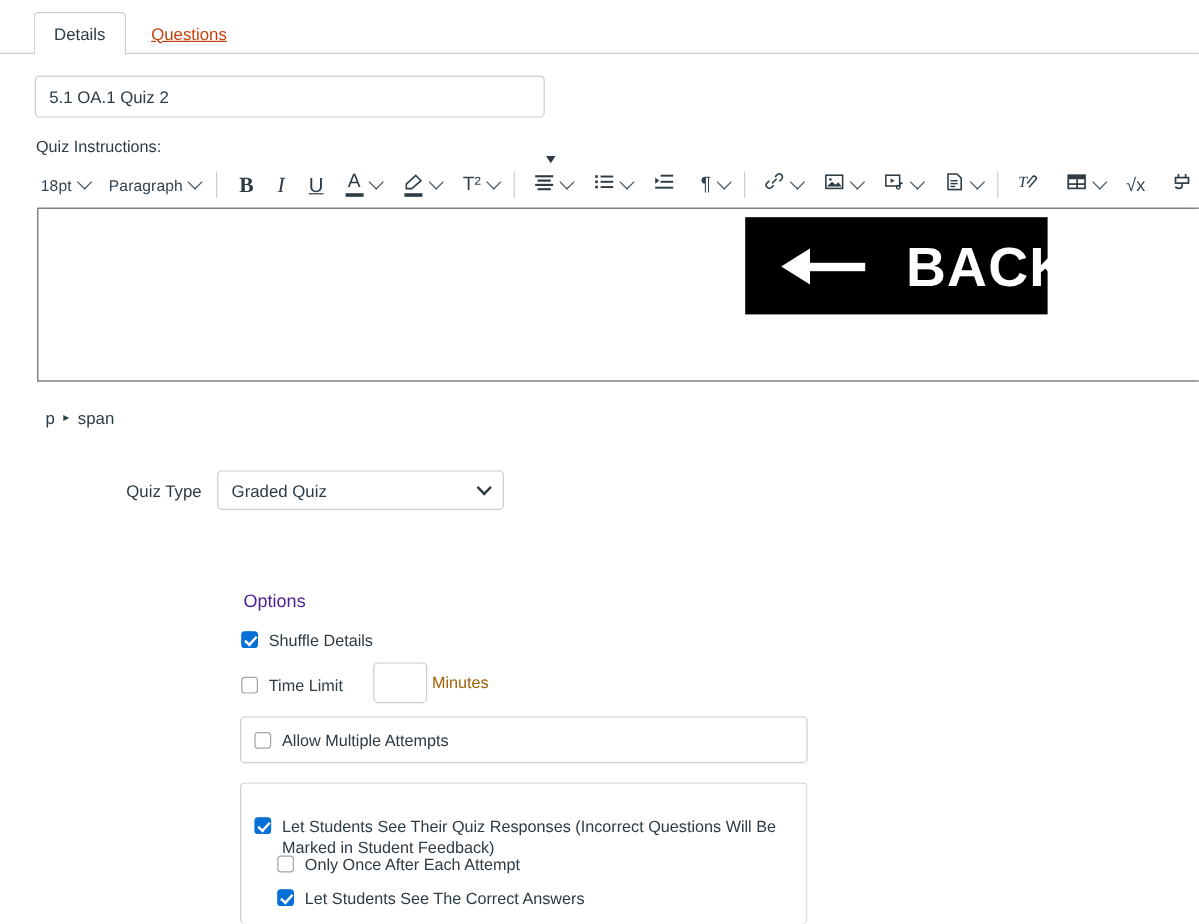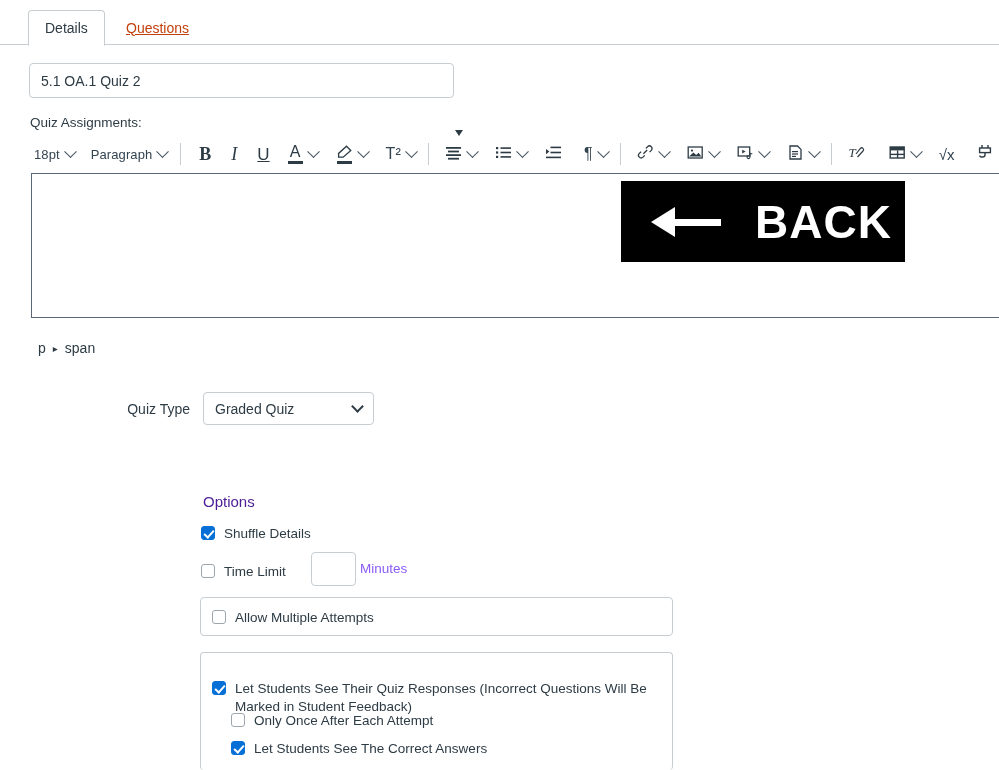--- a/index.html
+++ b/index.html
@@ -75,21 +75,21 @@
     width:0;height:0;border-left:4px solid transparent;border-right:4px solid transparent;
     border-top:6px solid #2d3b45;
   }
 
   
   .editor-body {
     position:absolute; left:31px; top:173px; width:990px; height:145px;
     border:1px solid #5a6774; background:#ffffff; overflow:hidden;
   }
   .back-banner {
-    position:absolute; left:589px; top:7px; width:284px; height:81px;
+    position:absolute; left:589px; top:7px; width:252px; height:81px;
     background:#000000; display:flex; align-items:center; gap:34px;
     padding-left:30px;
   }
   .back-arrow { position:relative; width:70px; height:30px; flex:none; }
   .back-arrow .shaft {
     position:absolute; left:14px; top:12px; width:56px; height:7px; background:#fff;
   }
   .back-arrow .head {
     position:absolute; left:0px; top:15.5px; width:0;height:0;
     border-top:15px solid transparent; border-bottom:15px solid transparent;
@@ -142,21 +142,21 @@
     border-right:2px solid #fff; border-bottom:2px solid #fff;
     transform:rotate(42deg);
   }
   .cb-label { font-size:13.5px; color:#2d3b45; margin-left:9px; line-height:18px; }
 
   .minutes-input {
     position:absolute; left:311px; top:552px; width:45px; height:34px;
     border:1px solid #c7cdd1; border-radius:4px; background:#fff;
     font-family:"Liberation Sans", sans-serif; font-size:14px; padding:0 8px;
   }
-  .minutes-label { position:absolute; left:360px; top:561px; font-size:13.5px; color:#8b5cf6; }
+  .minutes-label { position:absolute; left:360px; top:561px; font-size:13.5px; color:#a16207; }
 
   .panel {
     position:absolute; border:1px solid #c7cdd1; border-radius:4px; background:#fff;
   }
   .panel-attempts { left:200px; top:597px; width:473px; height:39px; }
   .panel-responses { left:200px; top:652px; width:473px; height:118px; border-bottom:none; }
 </style>
 </head>
 <body>
 
@@ -167,21 +167,21 @@
     <div class="tab tab-active">
       <span>Details</span>
     </div>
     <div class="tab tab-link">
       <span>Questions</span>
     </div>
   </div>
 
   <input class="title-input" type="text" value="5.1 OA.1 Quiz 2" style="">
 
-  <div class="instr-label">Quiz Assignments:</div>
+  <div class="instr-label">Quiz Instructions:</div>
 
   <div class="toolbar">
 
     <div class="tb-item">
       <span class="tb-text">18pt</span>
       <i class="caret"></i>
     </div>
     <div class="tb-gap"></div>
     <div class="tb-item">
       <span class="tb-text">Paragraph</span>
@@ -395,21 +395,21 @@
 
   <div class="rce-path">
     <span>p</span>
     <span class="path-sep">▸</span>
     <span>span</span>
   </div>
 
   <div class="form-row" style="left:0px; top:392px; width:420px;">
     <div class="form-label" style="width:190px;">Quiz Type</div>
     <div class="sel-wrap" style="margin-left:13px;">
-      <select class="sel sel-normal" style="width:171px; height:33px;">
+      <select class="sel sel-normal" style="width:239px; height:33px;">
         <option>Graded Quiz</option>
       </select>
       <i class="sel-caret"></i>
     </div>
   </div>
 
 
   <div class="options-title">Options</div>
 
   <div class="cbrow" style="left:201px; top:525px;">

